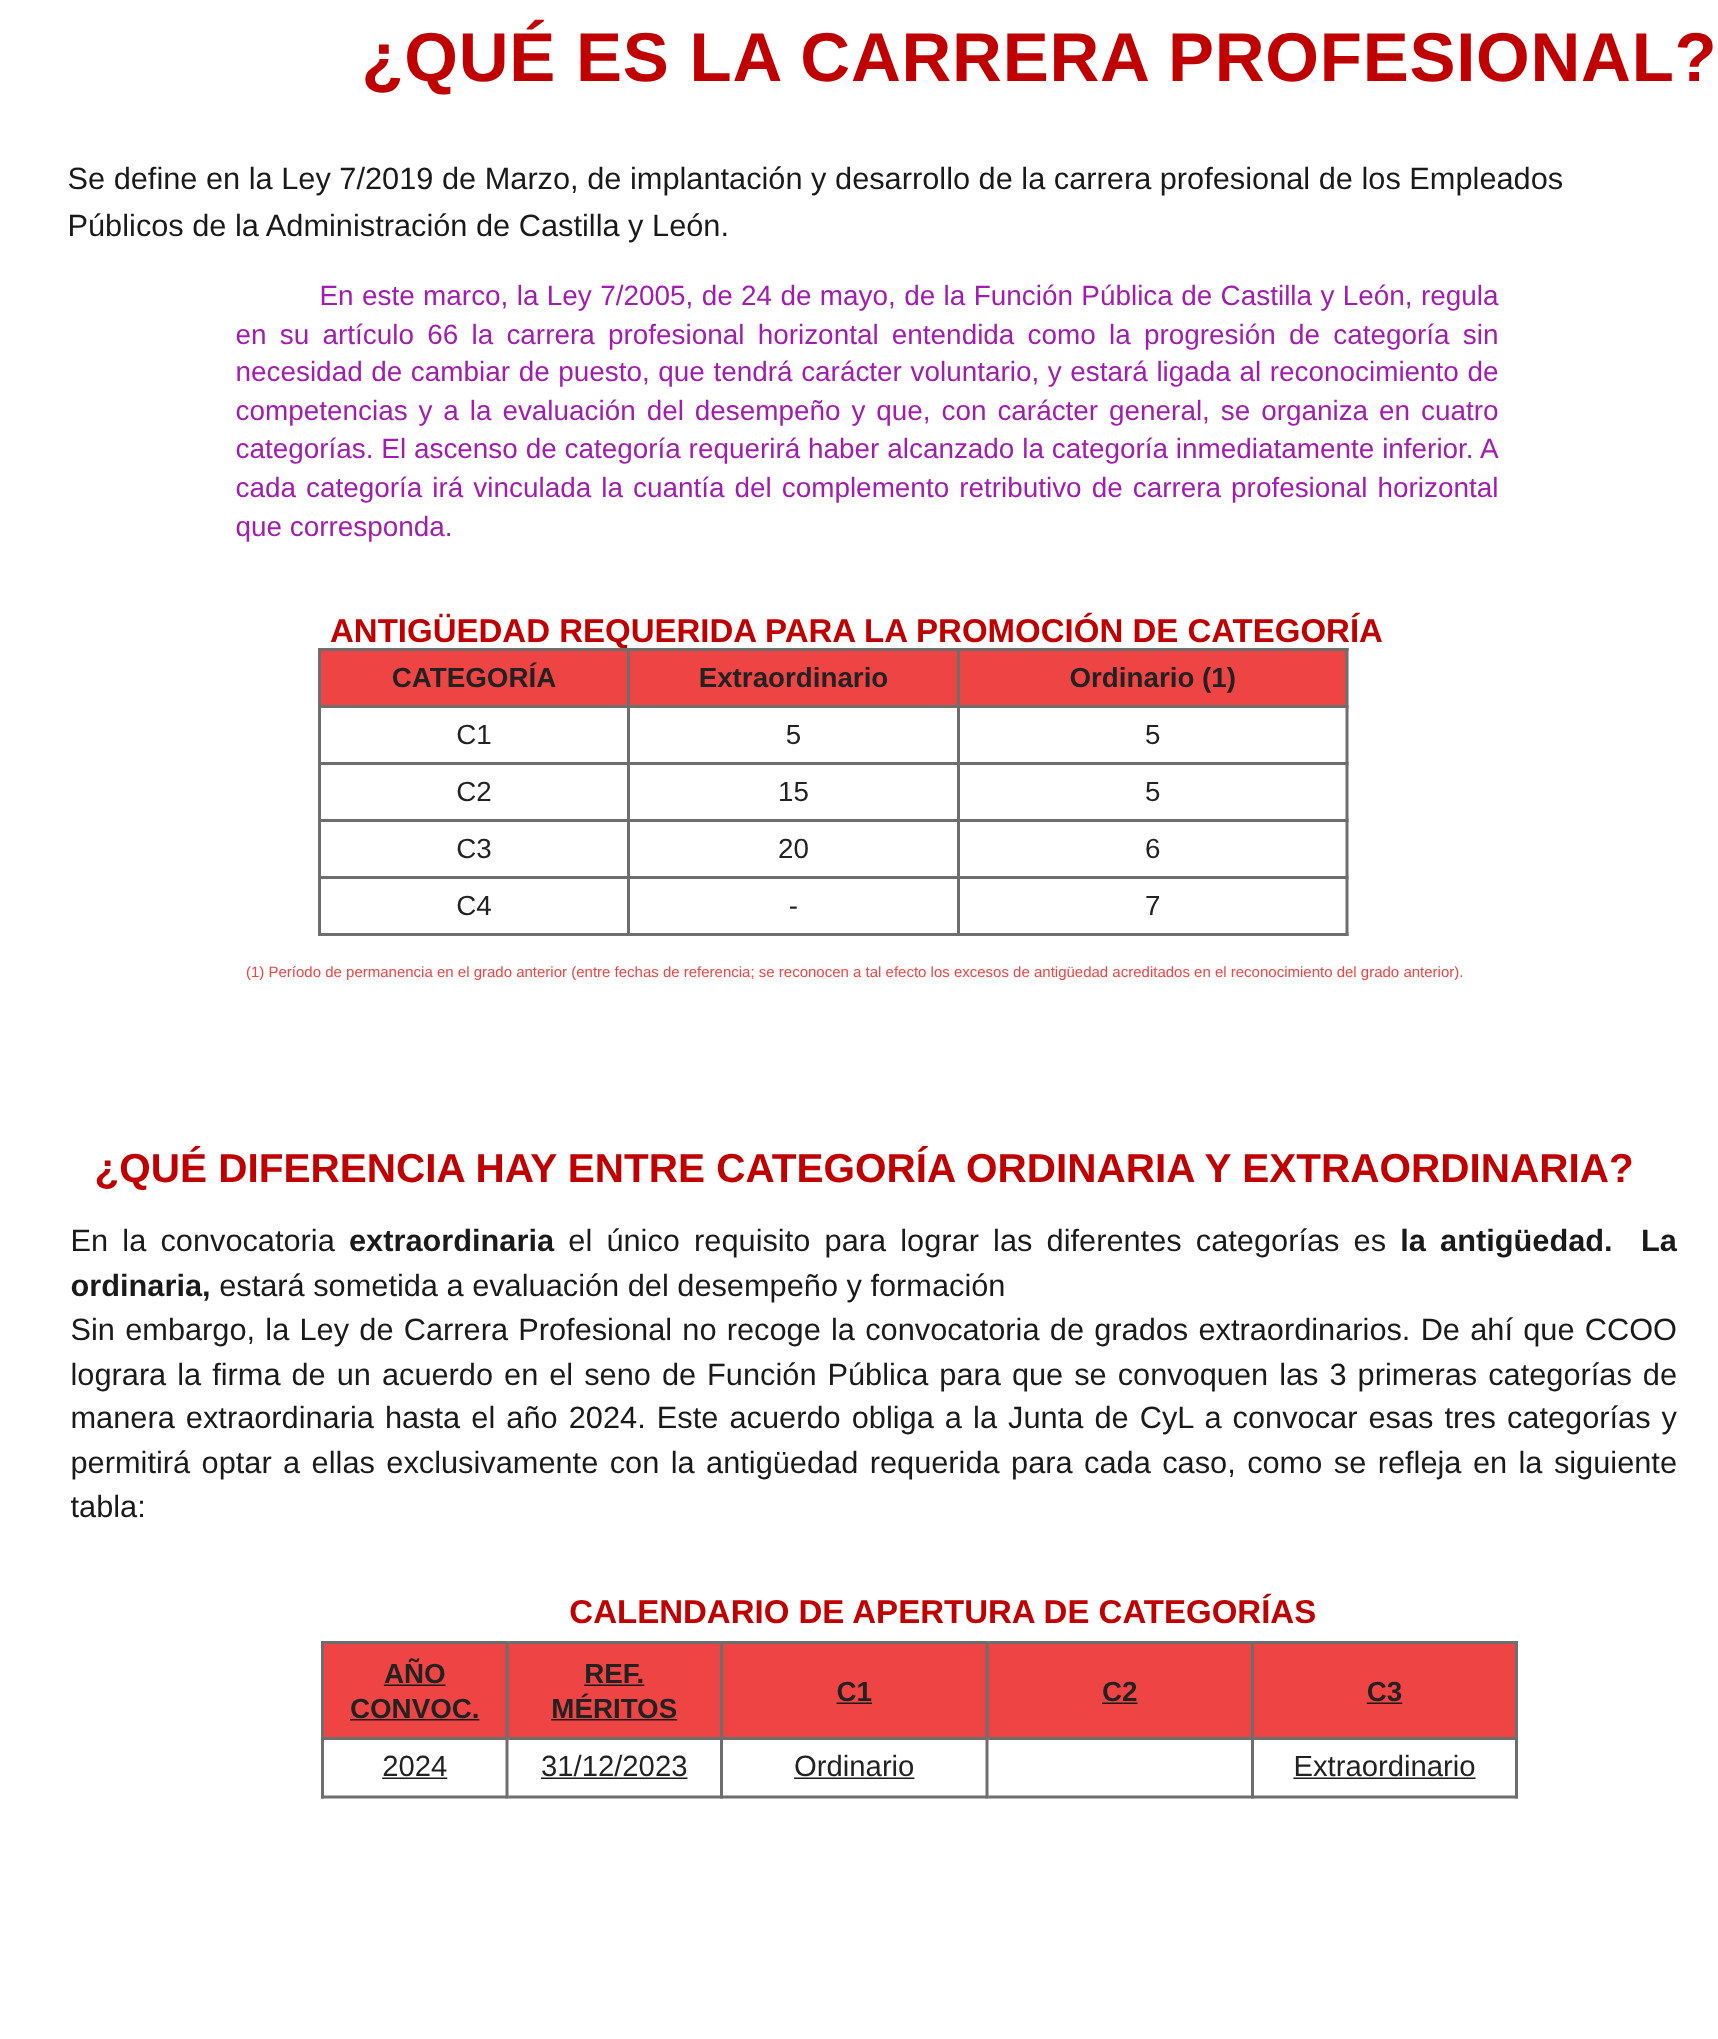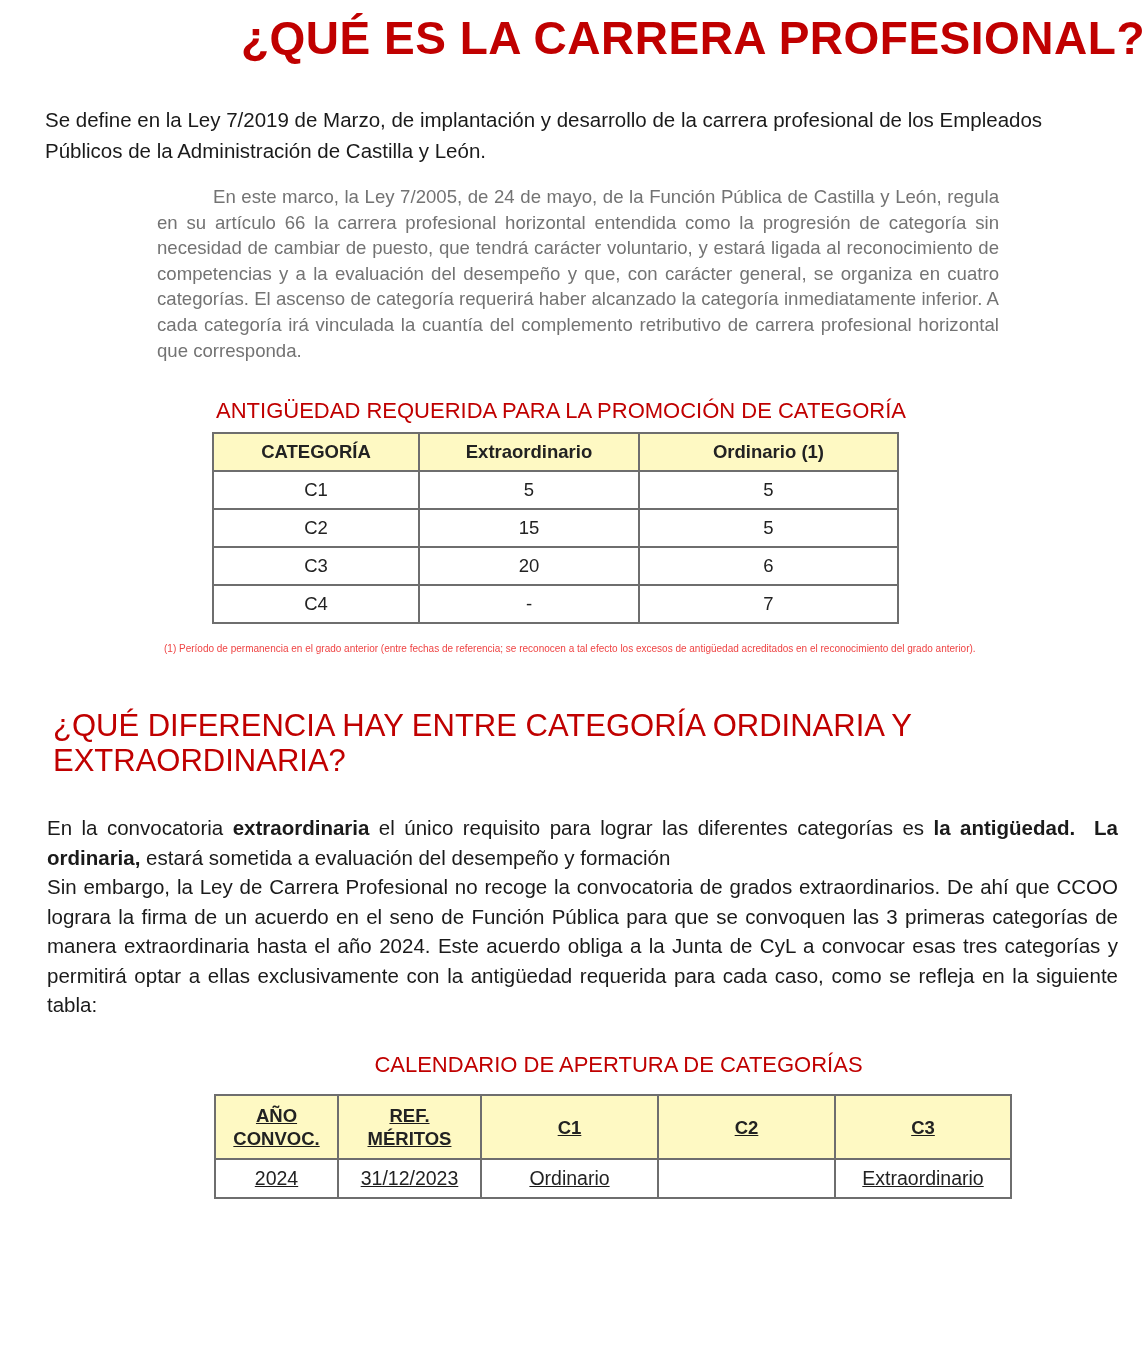--- a/index.html
+++ b/index.html
@@ -11,40 +11,40 @@
   .main-title {
     left: 0; top: 10px; width: 1145px; text-align: right;
     color: #c00000; font-weight: bold; font-size: 46px; letter-spacing: 0.5px;
     line-height: 56px; margin: 0;
   }
   .intro {
     left: 45px; top: 104px; width: 1060px; font-size: 20.5px; line-height: 31px; margin: 0;
   }
   .quote {
     left: 157px; top: 184px; width: 842px; font-size: 18.6px; line-height: 25.6px;
-    text-align: justify; margin: 0; text-indent: 56px; color: #737373;
+    text-align: justify; margin: 0; text-indent: 56px; color: #a21caf;
   }
   .sec-title {
-    color: #c00000; font-weight: normal; margin: 6px; font-size: 22px;
+    color: #c00000; font-weight: bold; margin: 16px; font-size: 22px;
   }
   .t1-title { left: 0; width: 1110px; top: 392px; text-align: center; }
   table { border-collapse: collapse; position: absolute; }
   td, th {
     border: 2px solid #6e6e6e; text-align: center; font-size: 18.5px; padding: 0;
     color: #222;
   }
-  th { background: #fef9c3; font-weight: bold; }
+  th { background: #ef4444; font-weight: bold; }
   .t1 { left: 212px; top: 432px; width: 687px; }
   .t1 th { height: 36px; }
   .t1 td { height: 36px; }
   .note {
     left: 164px; top: 639px; width: 860px; font-size: 10px; line-height: 20px; margin: 0; color: #ef4444;
   }
   .h2 {
-    left: 47px; top: 702px; width: 1060px; font-size: 31px; line-height: 35px;
+    left: 47px; top: 746px; width: 1060px; font-size: 27px; line-height: 35px;
   }
   .body2 {
     left: 47px; top: 813px; width: 1071px; font-size: 20.5px; line-height: 29.5px;
     text-align: justify; margin: 0;
   }
   .body2 b { font-weight: bold; }
   .t2-title { left: 0; width: 1225px; top: 1046px; text-align: center; }
   .t2 { left: 214px; top: 1094px; width: 798px; text-decoration: underline; }
   .t2 th { height: 62px; line-height: 23px; }
   .t2 td { height: 37px; font-size: 19.5px; }

